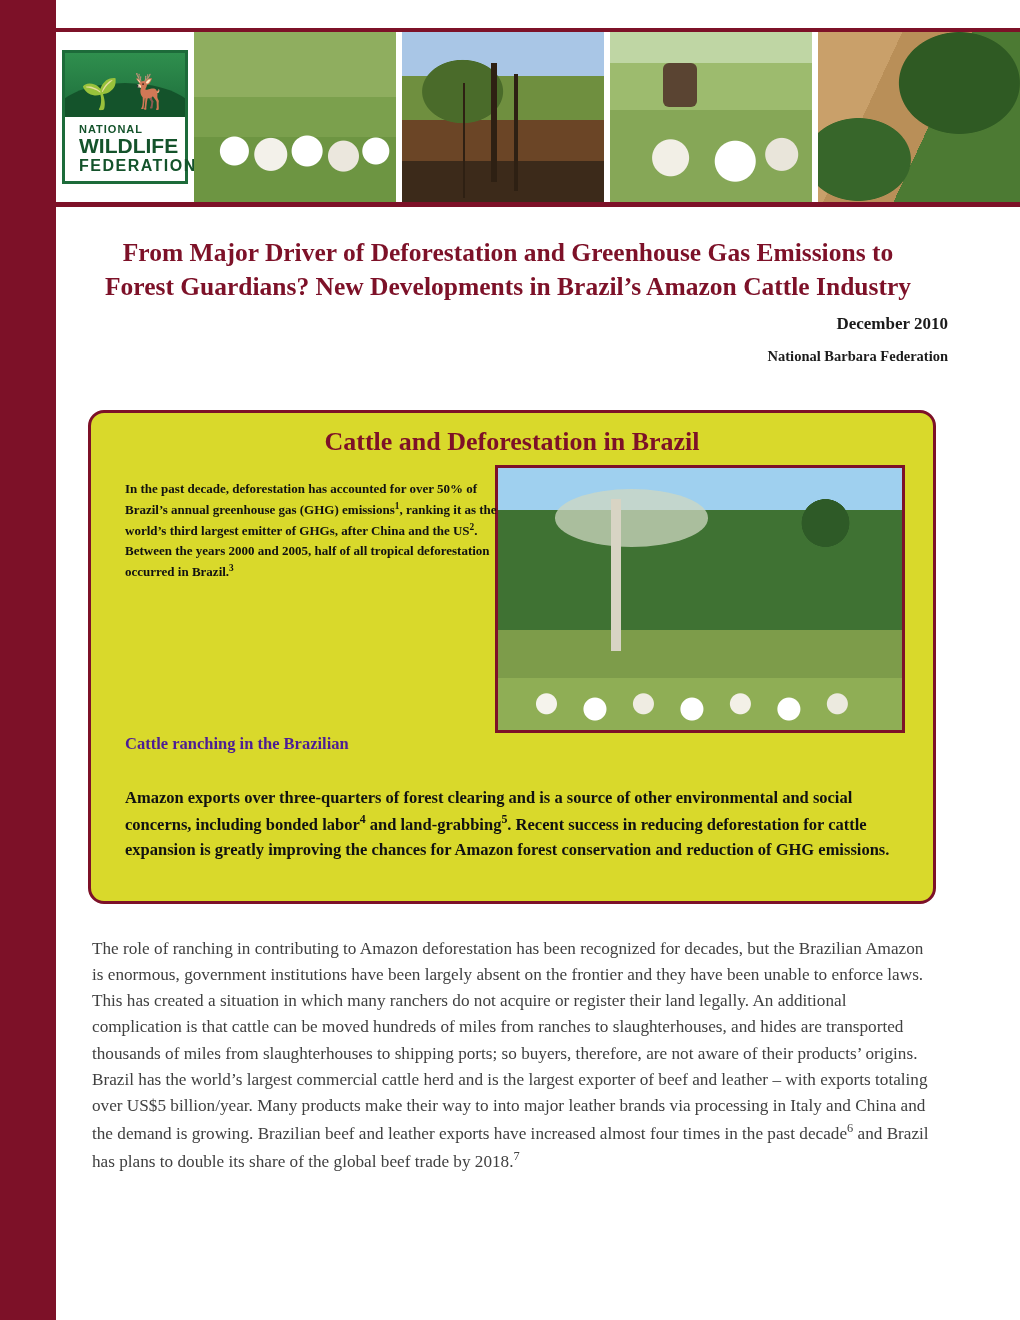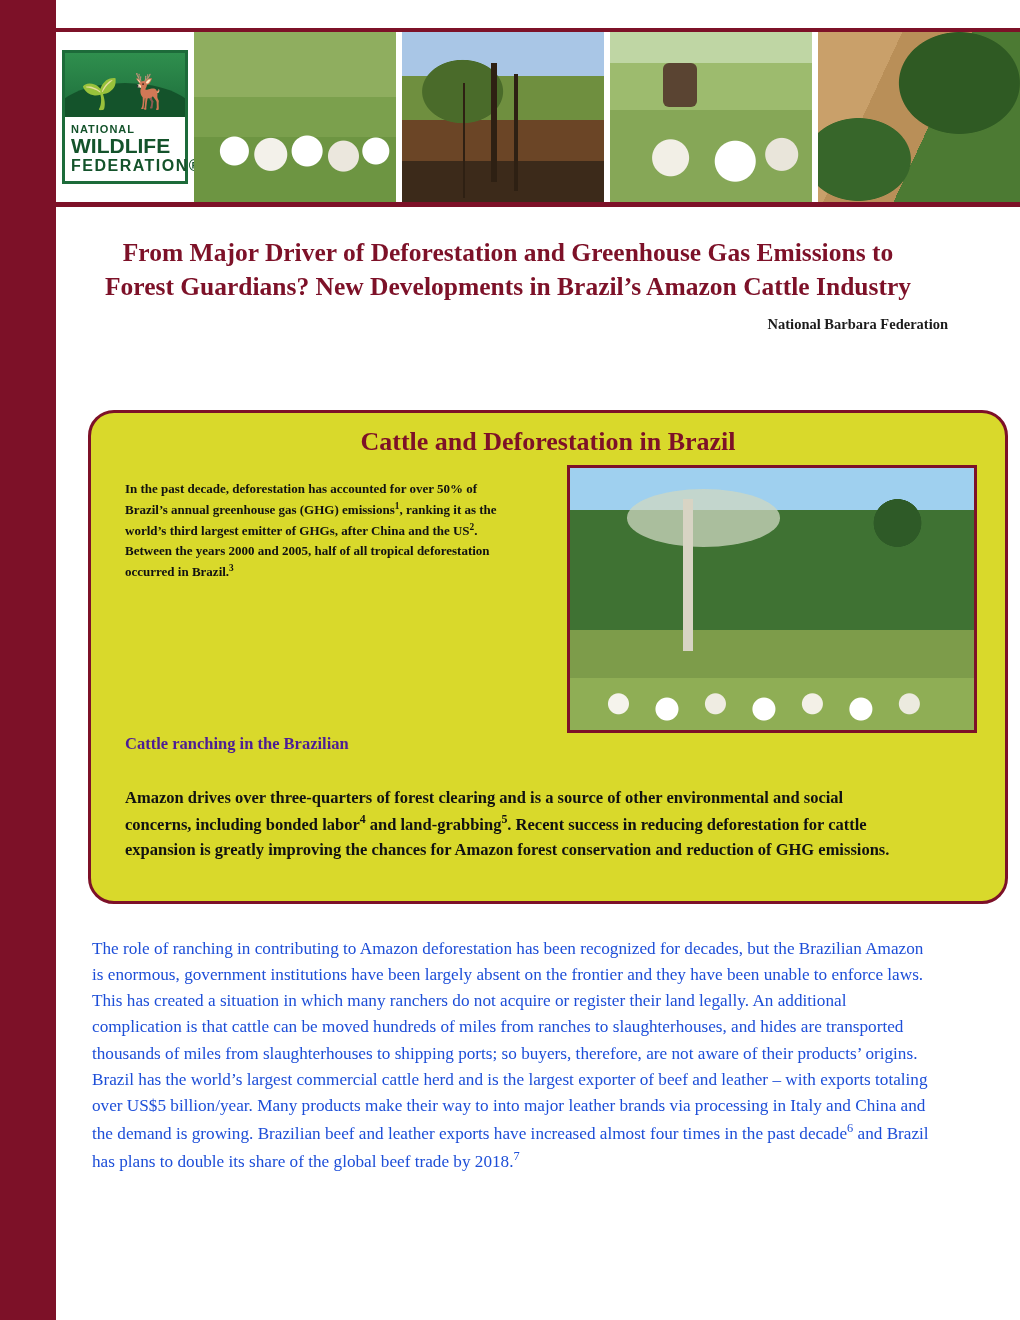--- a/index.html
+++ b/index.html
@@ -106,21 +106,21 @@
     font-size: 30px;
     color: #ffffff;
     line-height: 1;
   }
   .logo-words {
     flex: 1;
     display: flex;
     flex-direction: column;
     justify-content: center;
     align-items: flex-start;
-    padding-left: 6px;
+    padding-left: 14px;
     font-family: "Liberation Sans", sans-serif;
     color: #14532b;
   }
   .logo-words .l1 { font-size: 11px; font-weight: bold; letter-spacing: 1px; }
   .logo-words .l2 { font-size: 21px; font-weight: bold; letter-spacing: 0px; line-height: 1.05; }
   .logo-words .l3 { font-size: 16px; font-weight: bold; letter-spacing: 1.5px; }
 
   .photo {
     flex: 1 1 0;
     height: 170px;
@@ -211,25 +211,25 @@
     font-weight: bold;
   }
   .meta-date { font-size: 17px; margin-bottom: 12px; }
   .meta-authors { font-size: 14.5px; line-height: 1.45; }
 
   
   .callout {
     position: absolute;
     left: 88px;
     top: 410px;
-    width: 920px;
+    width: 848px;
     height: 494px;
     background: #d9d92b;
     border: 3px solid #7d1128;
-    border-radius: 26px;
+    border-radius: 16px;
     box-sizing: border-box;
   }
   .callout-title {
     position: absolute;
     left: 0;
     top: 14px;
     width: 100%;
     text-align: center;
     color: #7d1128;
     font-size: 26px;
@@ -313,21 +313,21 @@
   sup { font-size: 0.72em; }
 
   
   .body-para {
     position: absolute;
     left: 92px;
     top: 936px;
     width: 840px;
     font-size: 17.2px;
     line-height: 1.52;
-    color: #1d4ed8;
+    color: #404040;
     text-align: left;
   }
 </style>
 </head>
 <body>
 
 <div class="left-band"></div>
 
 <div class="header-wrap">
   <div class="header-top-rule"></div>
@@ -357,20 +357,21 @@
 </div>
 
 <div class="title-block">
   <h1 class="doc-title">
     <span>From Major Driver of Deforestation and Greenhouse Gas Emissions to</span>
     <span class="line2">Forest Guardians? New Developments in Brazil’s Amazon Cattle Industry</span>
   </h1>
 </div>
 
 <div class="meta-block">
+  <div class="meta-date">December 2010</div>
   <div class="meta-authors">
     <div>National Barbara Federation</div>
   </div>
 </div>
 
 <div class="callout">
   <div class="callout-title">Cattle and Deforestation in Brazil</div>
 
   <div class="callout-photo">
     <div class="canopy"></div>
@@ -380,19 +381,19 @@
 
   <div class="callout-col">
     <span>In the past decade, deforestation has accounted for over 50% of Brazil’s annual greenhouse gas (GHG) emissions</span><sup>1</sup><span>, ranking it as the world’s third largest emitter of GHGs, after China and the US</span><sup>2</sup><span>. Between the years 2000 and 2005, half of all tropical deforestation occurred in Brazil.</span><sup>3</sup>
   </div>
 
   <div class="callout-para2">
     <span>Cattle ranching in the Brazilian</span>
   </div>
 
   <div class="callout-para2-wide">
-    <span>Amazon drives over three-quarters of forest clearing and is a source of other environmental and social concerns, including bonded labor</span><sup>4</sup><span> and land-grabbing</span><sup>5</sup><span>. Recent success in reducing deforestation for cattle expansion is greatly improving the chances for Amazon forest conservation and reduction of GHG emissions.</span>
+    <span>Amazon exports over three-quarters of forest clearing and is a source of other environmental and social concerns, including bonded labor</span><sup>4</sup><span> and land-grabbing</span><sup>5</sup><span>. Recent success in reducing deforestation for cattle expansion is greatly improving the chances for Amazon forest conservation and reduction of GHG emissions.</span>
   </div>
 </div>
 
 <div class="body-para">
   <span>The role of ranching in contributing to Amazon deforestation has been recognized for decades, but the Brazilian Amazon is enormous, government institutions have been largely absent on the frontier and they have been unable to enforce laws. This has created a situation in which many ranchers do not acquire or register their land legally. An additional complication is that cattle can be moved hundreds of miles from ranches to slaughterhouses, and hides are transported thousands of miles from slaughterhouses to shipping ports; so buyers, therefore, are not aware of their products’ origins. Brazil has the world’s largest commercial cattle herd and is the largest exporter of beef and leather  –  with exports totaling over US$5 billion/year. Many products make their way to into major leather brands via processing in Italy and China and the demand is growing. Brazilian beef and leather exports have increased almost four times in the past decade</span><sup>6</sup><span> and Brazil has plans to double its share of the global beef trade by 2018.</span><sup>7</sup>
 </div>
 
 </body></html>

